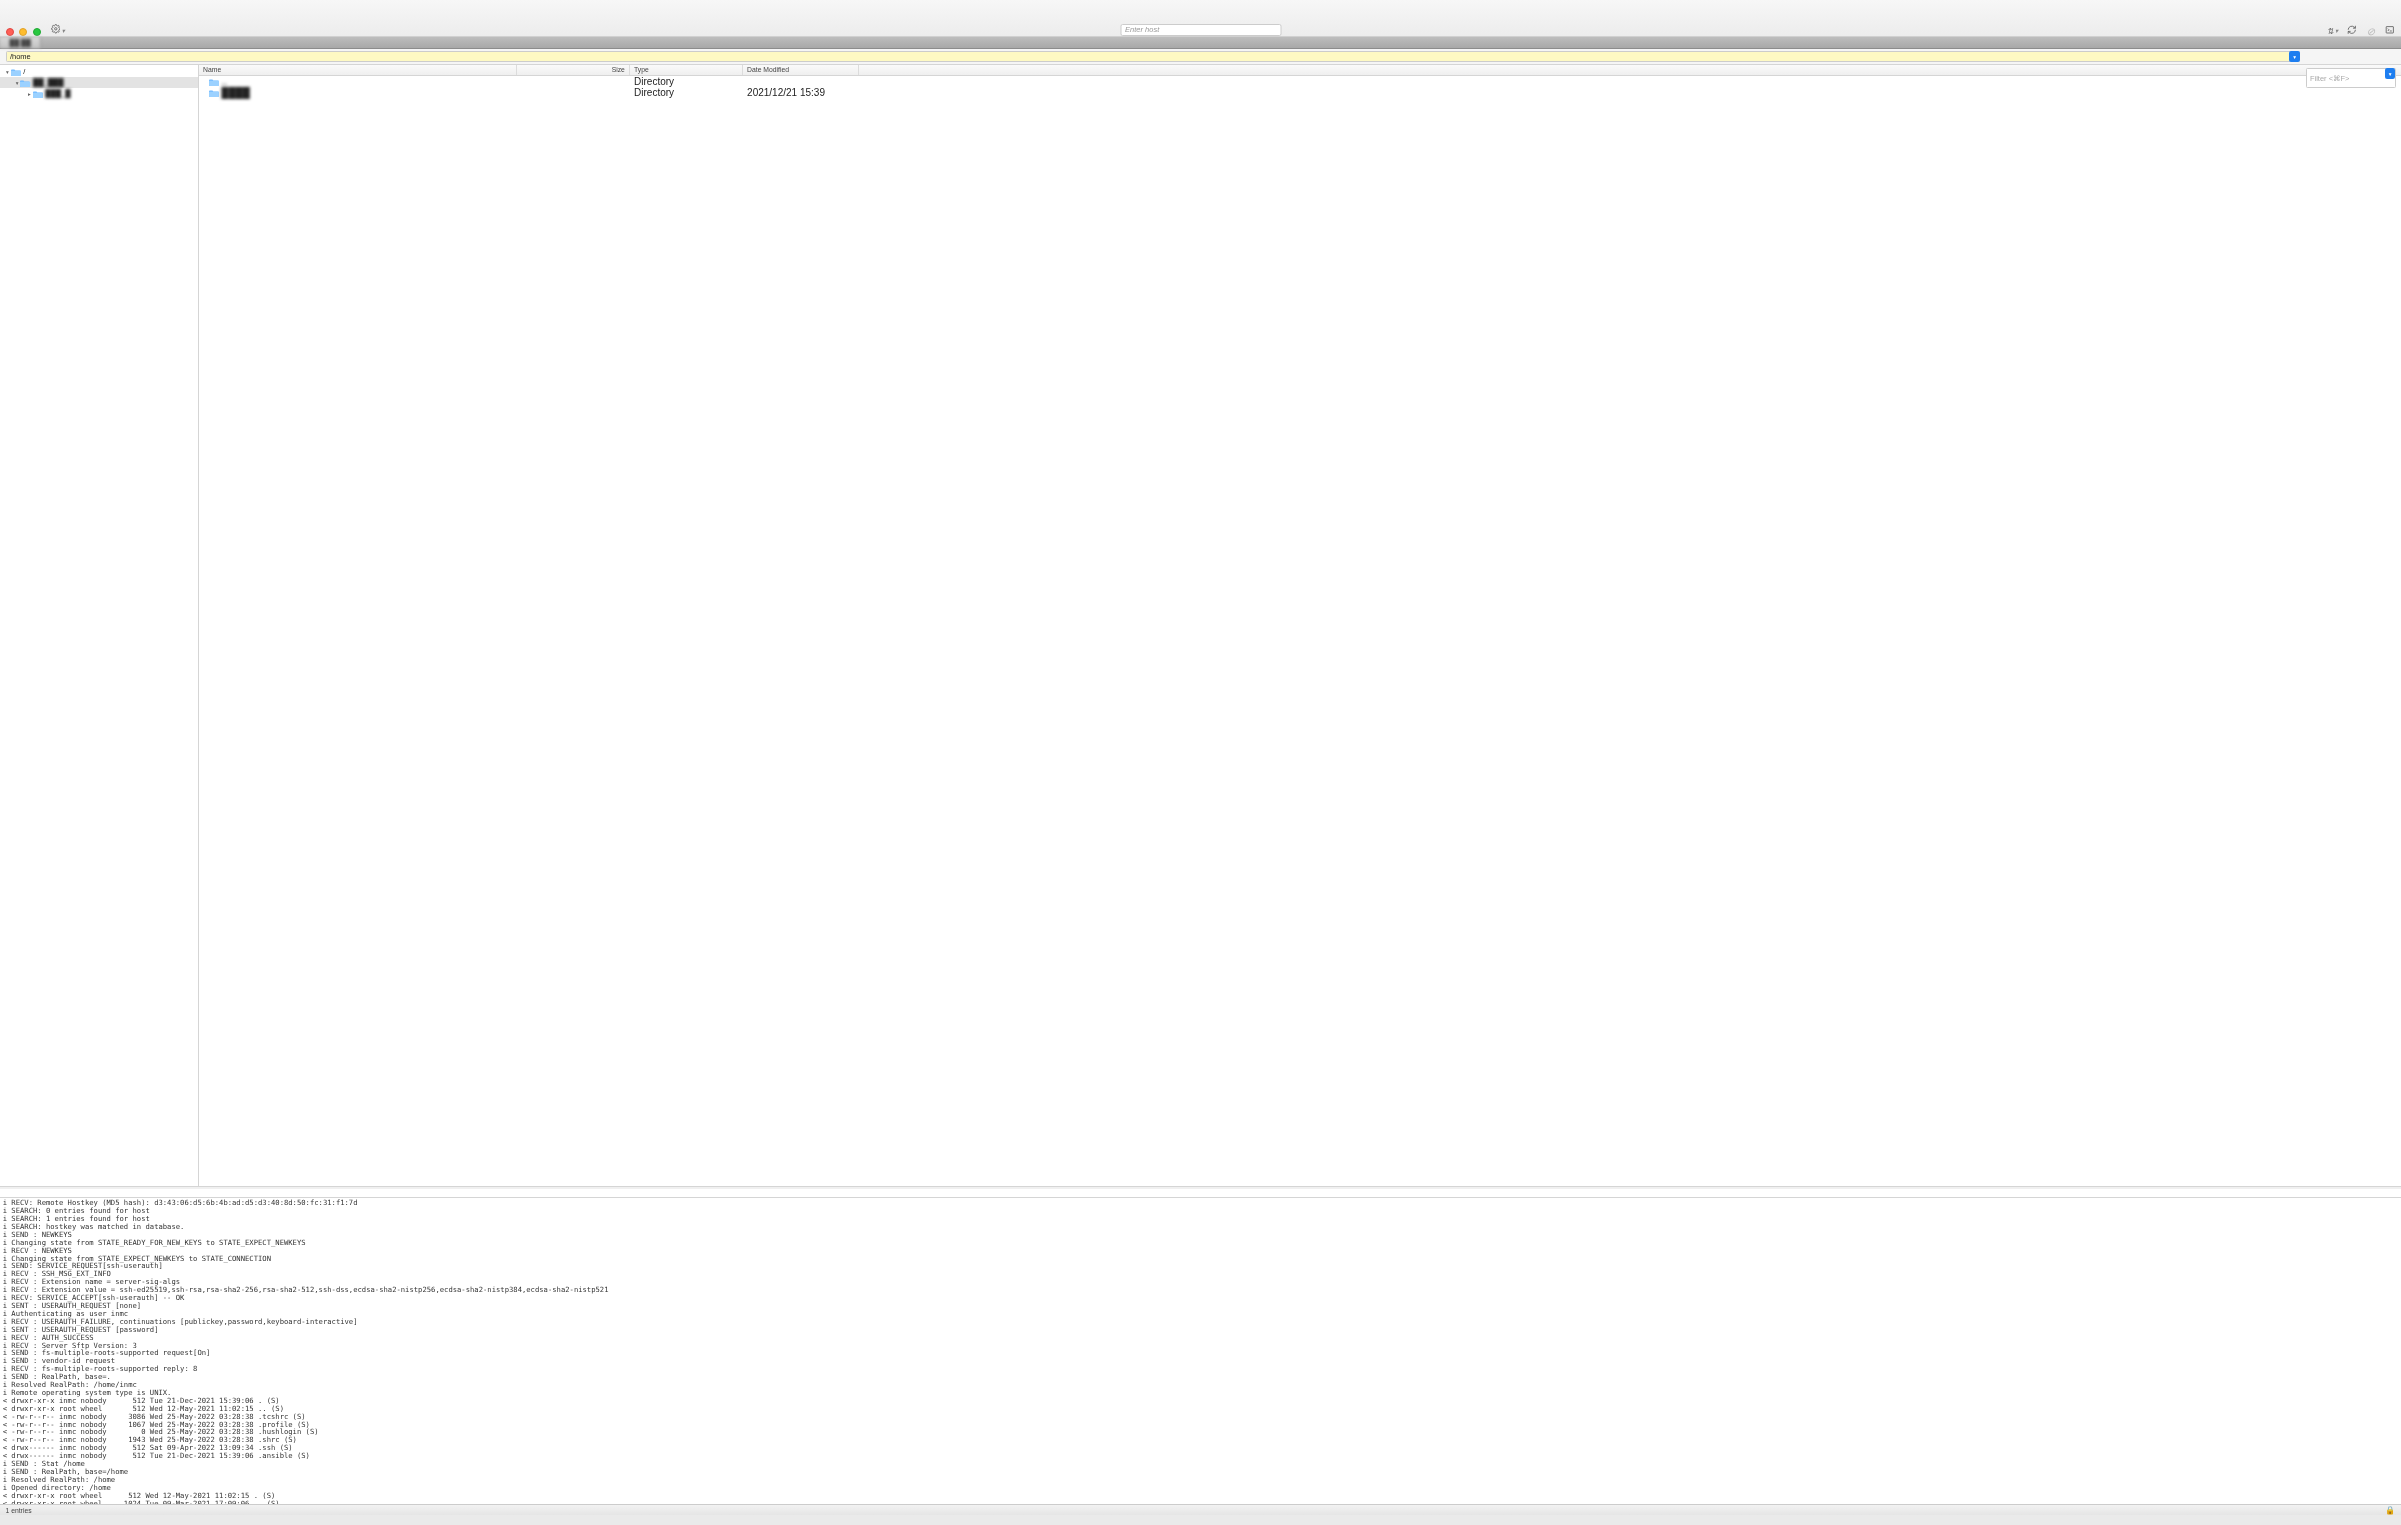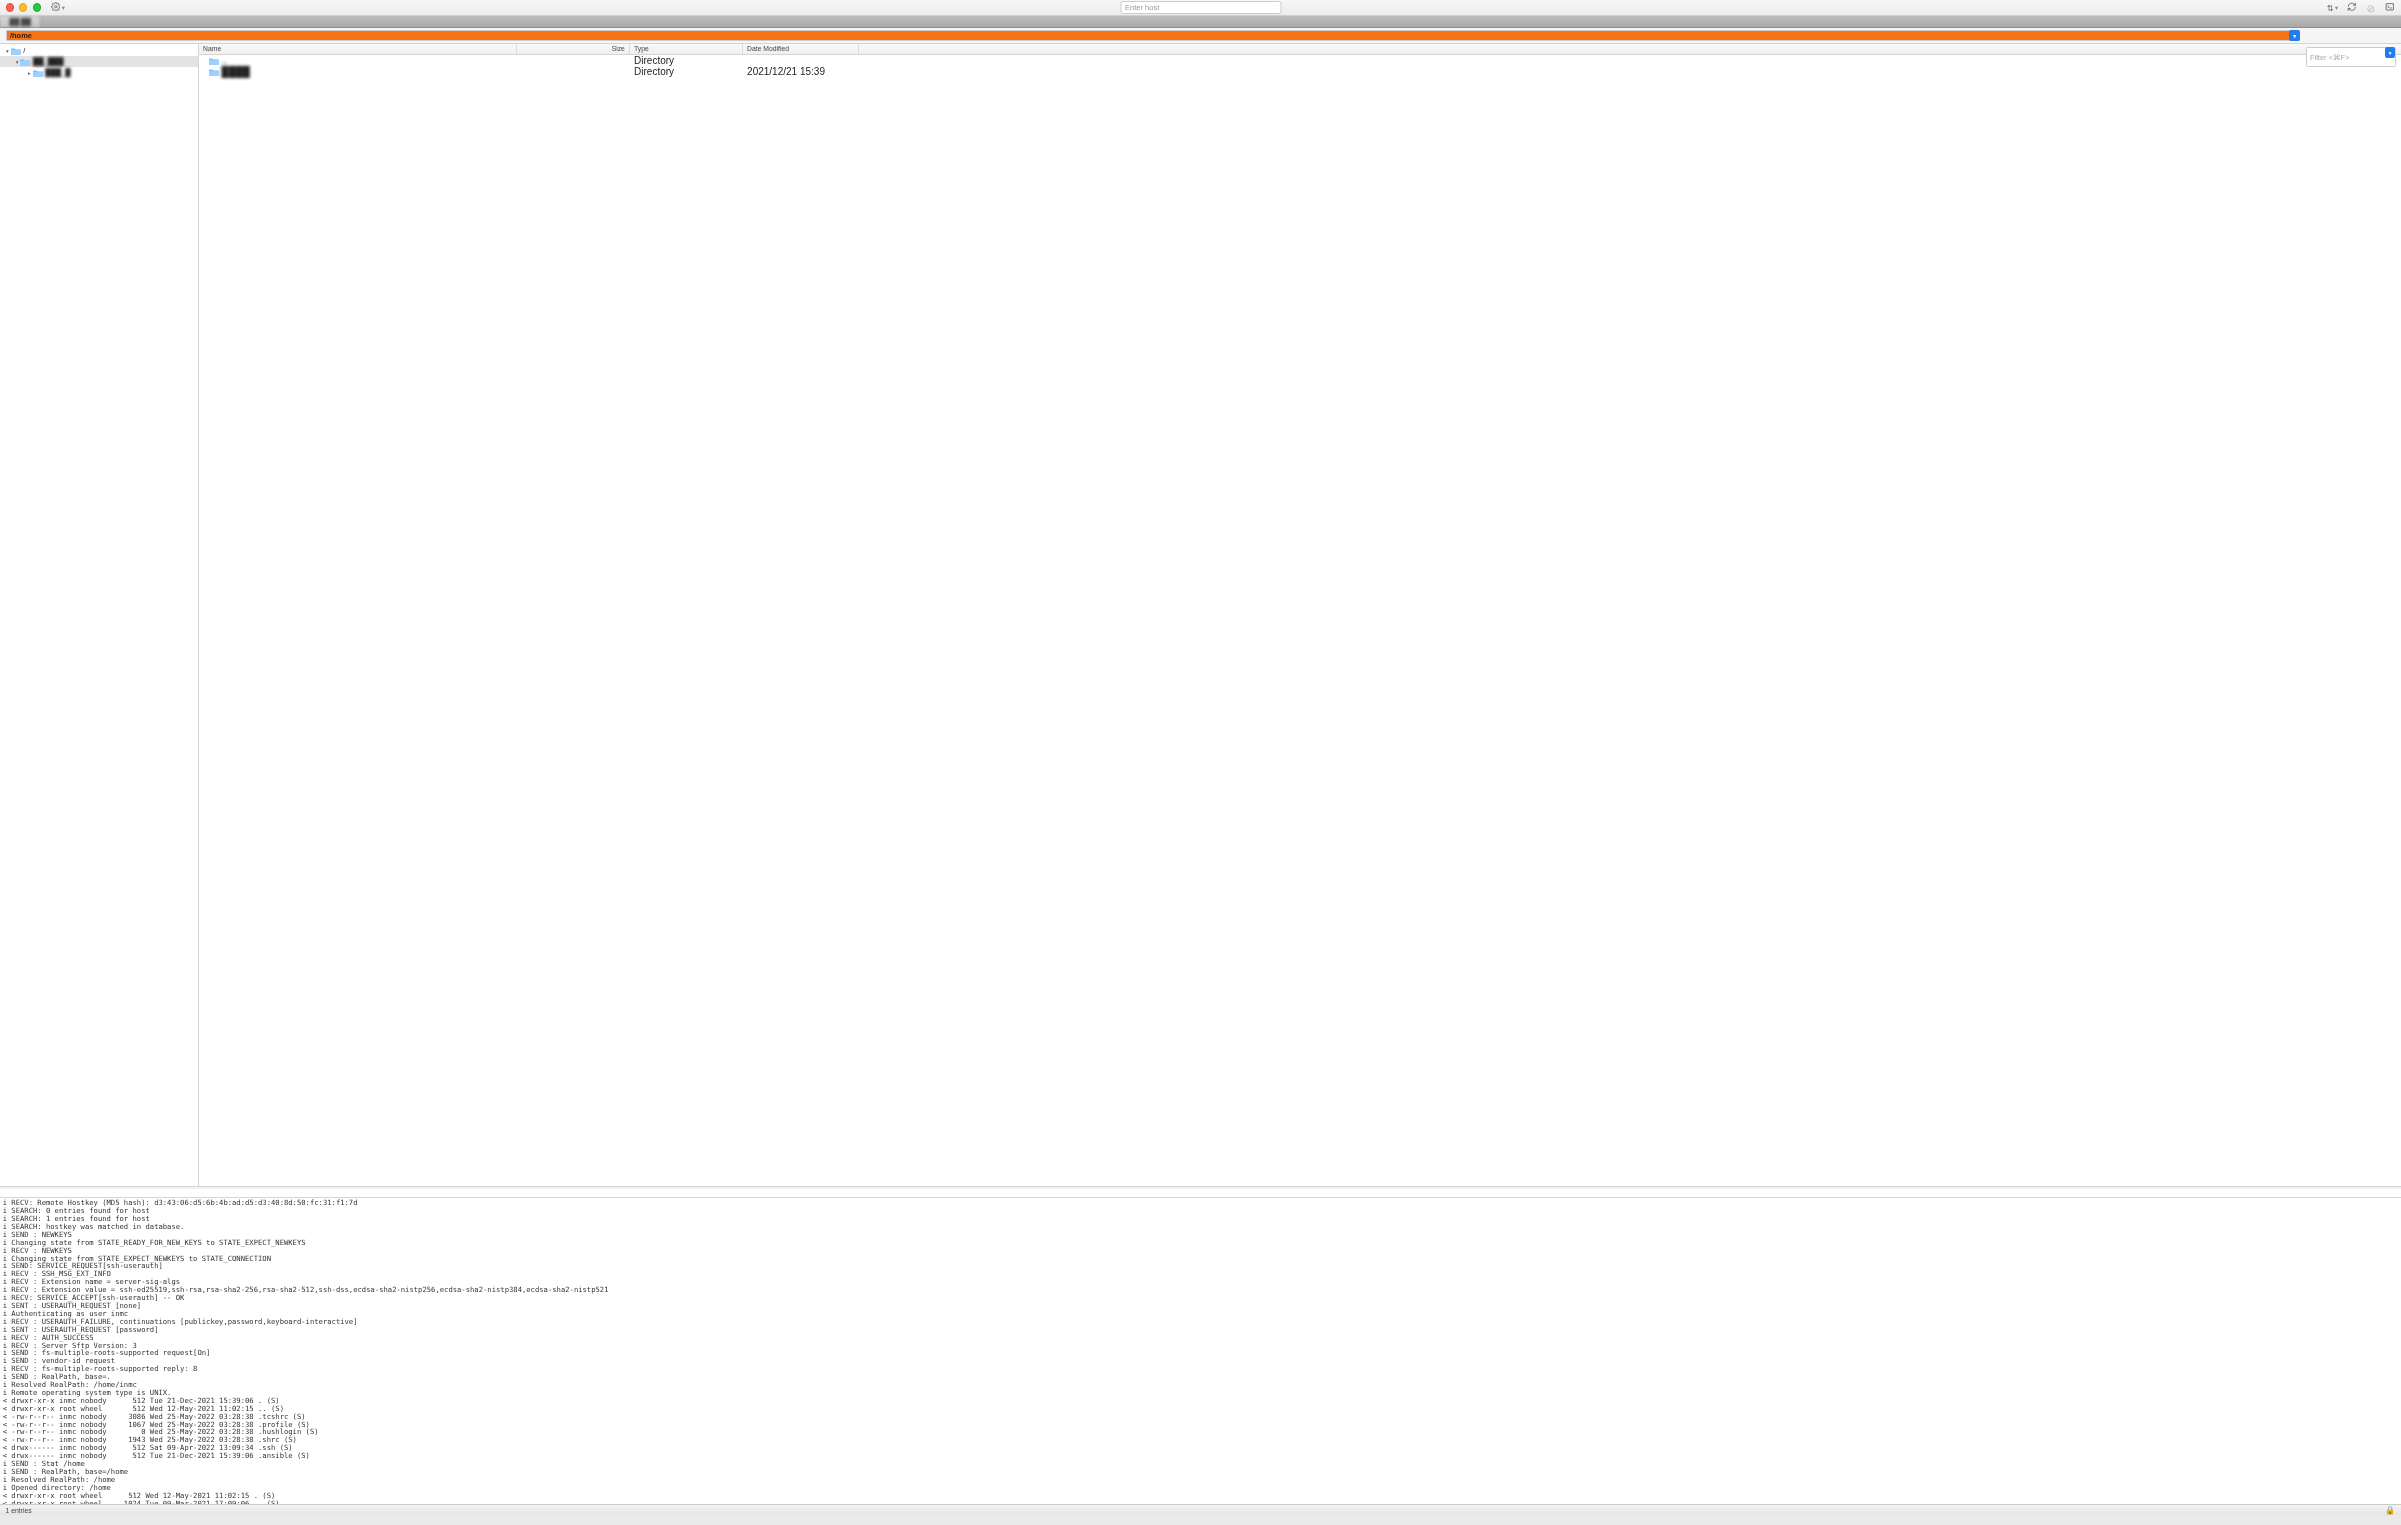--- a/index.html
+++ b/index.html
@@ -1,36 +1,36 @@
 <!DOCTYPE html>
 <html><head>
 <meta charset="utf-8">
 <style>
   * { box-sizing: border-box; margin: 0; padding: 0; }
   html, body { width: 100%; height: 100%; font-family: -apple-system, "Helvetica Neue", Arial, sans-serif; font-size: 8.2px; color: #222; background: #f6f6f6; }
   .window { display: flex; flex-direction: column; width: 100%; height: 100%; background: #fff; }
   
-  .titlebar { height: 16px; background: linear-gradient(#f7f7f7,#ececec); border-bottom: 0.7px solid #d0d0d0; display: flex; align-items: center; padding: 0 5.5px; position: relative; }
+  .titlebar { height: 37px; background: linear-gradient(#f7f7f7,#ececec); border-bottom: 0.7px solid #d0d0d0; display: flex; align-items: flex-end; padding: 0 5.5px; position: relative; font-style: italic; }
   .traffic { display: flex; gap: 5.5px; align-items: center; }
   .tl { width: 8.2px; height: 8.2px; border-radius: 50%; }
   .tl.red { background: #ff5f57; border: 0.3px solid #e24640; }
   .tl.yellow { background: #ffbd2e; border: 0.3px solid #e1a126; }
   .tl.green { background: #28c840; border: 0.3px solid #20a934; }
   .gearwrap { margin-left: 9.6px; display: flex; align-items: center; color: #555; }
   .gearwrap svg { width: 9.6px; height: 9.6px; }
   .chev { margin-left: 1.4px; font-size: 6.2px; color: #888; }
   .hostinput { position: absolute; left: 50%; transform: translateX(-50%); width: 161px; height: 12.3px; background: #fff; border: 0.7px solid #ccc; border-radius: 2.1px; font-size: 7.5px; padding: 0 4.1px; color: #999; display: flex; align-items: center; }
   .titlebar-right { margin-left: auto; display: flex; align-items: center; gap: 8.2px; color: #666; }
   .titlebar-right .icn { width: 11px; height: 11px; display: flex; align-items: center; justify-content: center; }
   
   .tabbar { height: 12.3px; background: linear-gradient(#bdbdbd,#a8a8a8); display: flex; align-items: stretch; border-bottom: 0.7px solid #8c8c8c; }
   .tab { background: linear-gradient(#d9d9d9,#c3c3c3); border-right: 0.7px solid #9a9a9a; padding: 0 9.6px; font-size: 6.8px; color: #444; display: flex; align-items: center; filter: blur(1.4px); }
   
   .pathbar { height: 15.7px; background: #f5f5f5; border-bottom: 0.7px solid #d5d5d5; display: flex; align-items: center; padding: 0 5.5px; gap: 5.5px; }
-  .pathinput { flex: 1; height: 11px; border: 0.7px solid #ccc; border-radius: 1.4px; background: #f97316; font-size: 7.5px; padding: 0 3.4px; display: flex; align-items: center; position: relative; font-weight: bold; }
+  .pathinput { flex: 1; height: 11px; border: 0.7px solid #ccc; border-radius: 1.4px; background: #fef9c3; font-size: 7.5px; padding: 0 3.4px; display: flex; align-items: center; position: relative; }
   .dropbtn { width: 10.3px; height: 10.3px; background: #1e7ef0; border-radius: 2.1px; display: flex; align-items: center; justify-content: center; color: #fff; font-size: 5.5px; }
   .filterinput { width: 90px; height: 20px; border: 0.7px solid #ccc; border-radius: 1.4px; background: #fff; font-size: 7.5px; color: #aaa; padding: 0 3.4px; display: flex; align-items: center; position: relative; margin-top: 43px; }
   
   .mainsplit { flex: 1; display: flex; min-height: 0; }
   .sidebar { width: 199px; border-right: 0.7px solid #d5d5d5; background: #fff; overflow: auto; font-size: 7.5px; padding-top: 1.4px; }
   .treeitem { display: flex; align-items: center; height: 11px; padding-left: 4.1px; }
   .treeitem .disc { width: 6.8px; font-size: 5.5px; color: #666; text-align: center; }
   .treeitem .foldericon { width: 10.3px; height: 8.2px; margin-right: 2.1px; }
   .treeitem.l1 { padding-left: 4.1px; }
   .treeitem.l2 { padding-left: 13.7px; background: #e3e3e3; }

